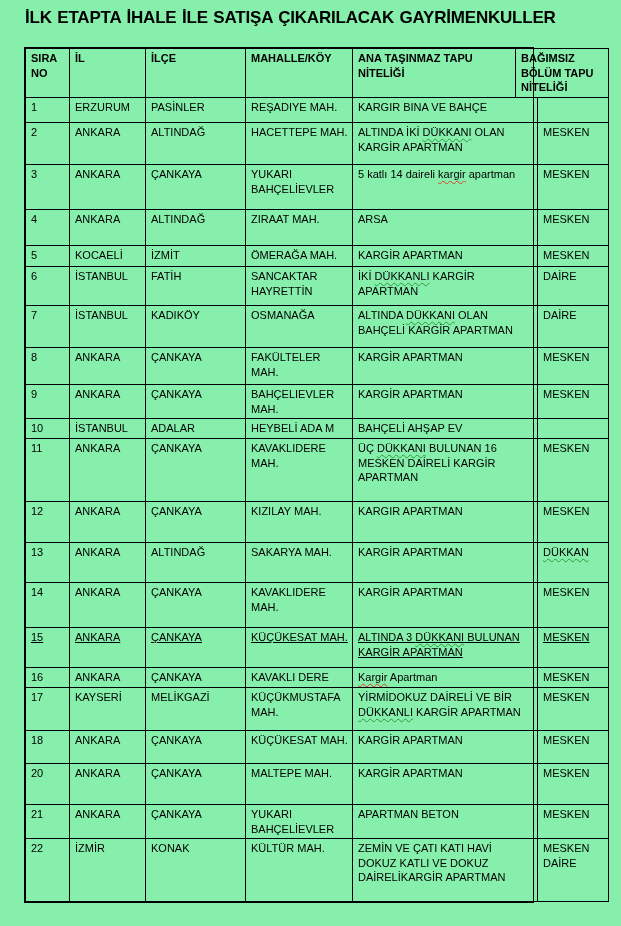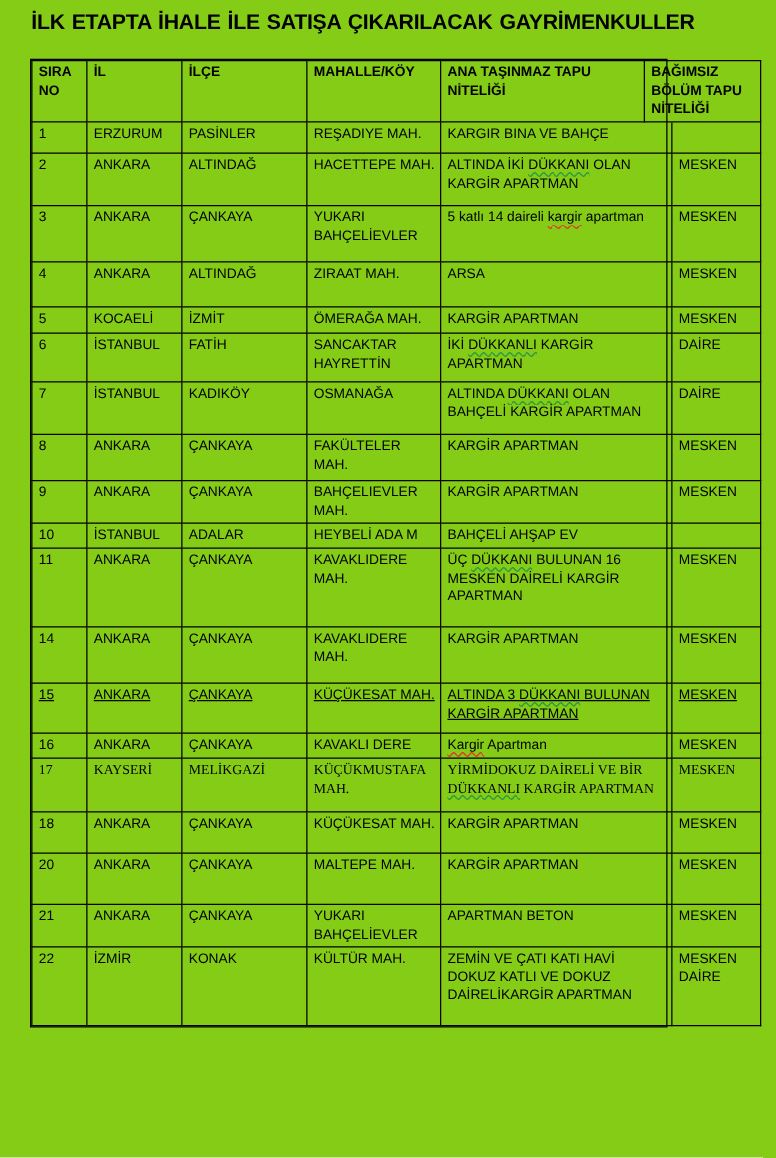--- a/index.html
+++ b/index.html
@@ -4,21 +4,21 @@
 <style>
   html, body {
     margin: 0;
     padding: 0;
     background: #ffffff;
   }
   .page {
     position: relative;
     width: 621px;
     height: 926px;
-    background: #84cc16;
+    background: #86efac;
     overflow: hidden;
     font-family: "Liberation Sans", sans-serif;
     color: #000000;
   }
   .doc-title {
     margin: 8px 0 0 25px;
     font-size: 17px;
     font-weight: bold;
     letter-spacing: -0.2px;
     word-spacing: 1px;
@@ -193,20 +193,36 @@
             <td></td>
           </tr>
           <tr style="height: 63px;">
             <td><span>11</span></td>
             <td><span>ANKARA</span></td>
             <td><span>ÇANKAYA</span></td>
             <td><span>KAVAKLIDERE MAH.</span></td>
             <td><span>ÜÇ </span><span class="wavy-green">DÜKKANI</span><span> BULUNAN 16 MESKEN DAİRELİ KARGİR APARTMAN</span></td>
             <td><span>MESKEN</span></td>
           </tr>
+          <tr style="height: 41px;">
+            <td><span>12</span></td>
+            <td><span>ANKARA</span></td>
+            <td><span>ÇANKAYA</span></td>
+            <td><span>KIZILAY MAH.</span></td>
+            <td><span>KARGIR APARTMAN</span></td>
+            <td><span>MESKEN</span></td>
+          </tr>
+          <tr style="height: 40px;">
+            <td><span>13</span></td>
+            <td><span>ANKARA</span></td>
+            <td><span>ALTINDAĞ</span></td>
+            <td><span>SAKARYA MAH.</span></td>
+            <td><span>KARGİR APARTMAN</span></td>
+            <td><span class="wavy-green">DÜKKAN</span></td>
+          </tr>
           <tr style="height: 45px;">
             <td><span>14</span></td>
             <td><span>ANKARA</span></td>
             <td><span>ÇANKAYA</span></td>
             <td><span>KAVAKLIDERE MAH.</span></td>
             <td><span>KARGİR APARTMAN</span></td>
             <td><span>MESKEN</span></td>
           </tr>
           <tr style="height: 40px; text-decoration: underline;">
             <td><span>15</span></td>
@@ -217,21 +233,21 @@
             <td><span>MESKEN</span></td>
           </tr>
           <tr style="height: 20px; padding-left: 16px;">
             <td><span>16</span></td>
             <td><span>ANKARA</span></td>
             <td><span>ÇANKAYA</span></td>
             <td><span>KAVAKLI DERE</span></td>
             <td><span class="wavy-red">Kargir</span><span> Apartman</span></td>
             <td><span>MESKEN</span></td>
           </tr>
-          <tr style="height: 43px; font-family: Liberation Serif, serif;">
+          <tr style="height: 43px;">
             <td><span>17</span></td>
             <td><span>KAYSERİ</span></td>
             <td><span>MELİKGAZİ</span></td>
             <td><span>KÜÇÜKMUSTAFA MAH.</span></td>
             <td><span>YİRMİDOKUZ DAİRELİ VE BİR </span><span class="wavy-green">DÜKKANLI</span><span> KARGİR APARTMAN</span></td>
             <td><span>MESKEN</span></td>
           </tr>
           <tr style="height: 33px; margin-left: 36px;">
             <td><span>18</span></td>
             <td><span>ANKARA</span></td>

